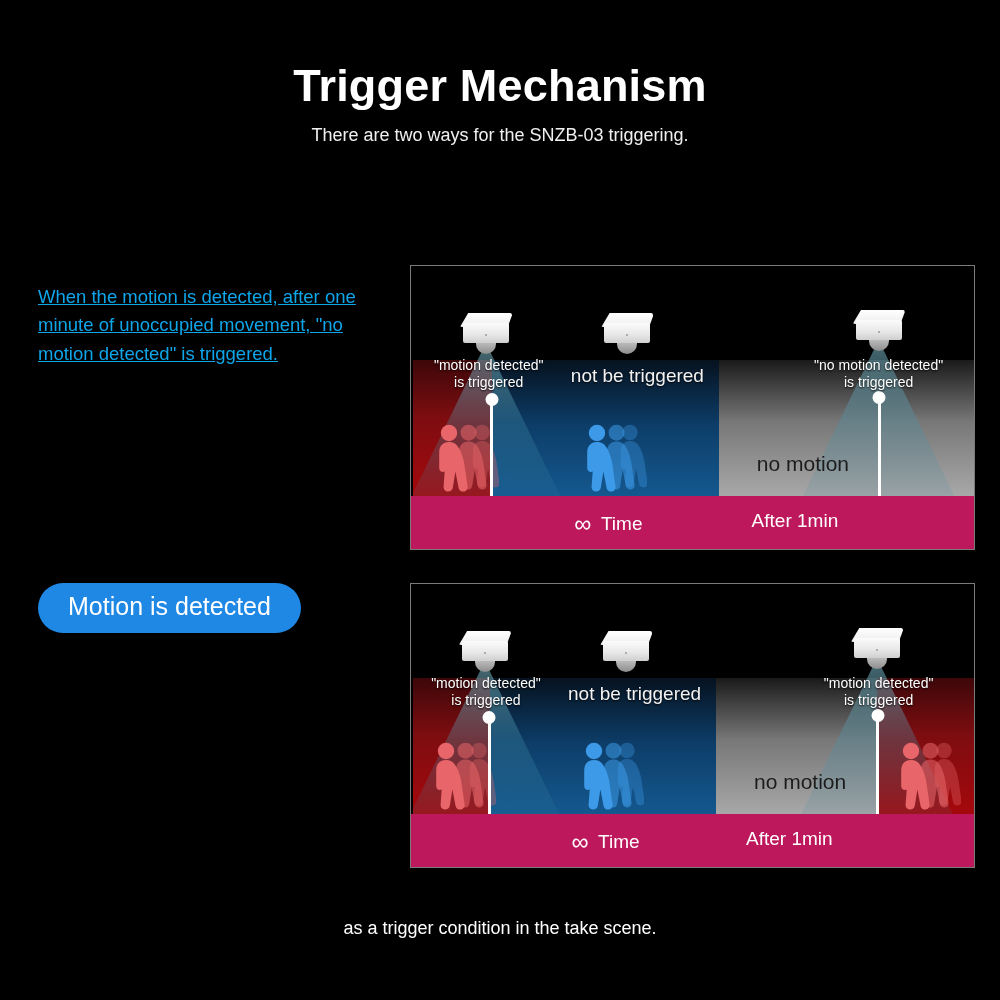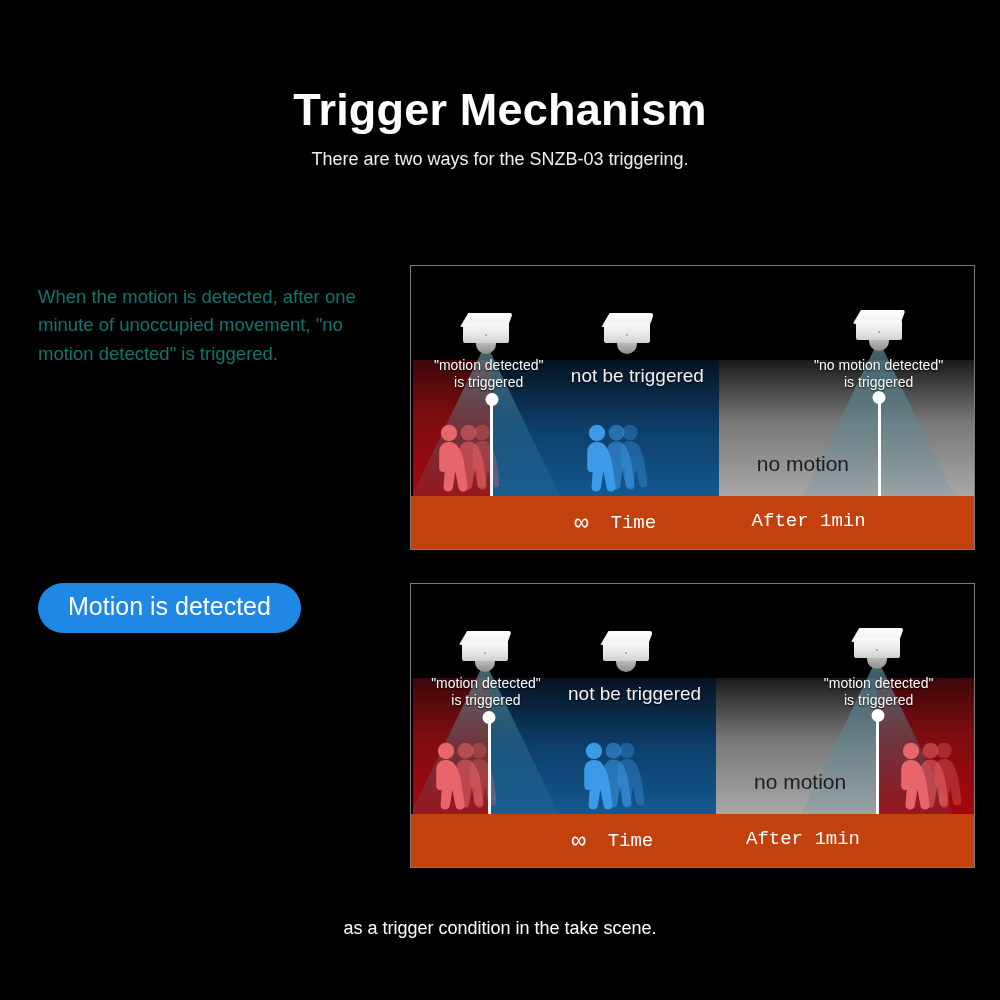--- a/index.html
+++ b/index.html
@@ -6,21 +6,21 @@
   * { box-sizing: border-box; margin: 0; padding: 0; }
   html, body {
     width: 1000px; height: 1000px;
     background: #000;
     font-family: "Liberation Sans", sans-serif;
     overflow: hidden;
   }
   .page { position: relative; width: 1000px; height: 1000px; background: #000; }
 
   
-  .header { text-align: center; padding-top: 86px; }
+  .header { text-align: center; padding-top: 62px; }
   .title {
     font-size: 45px; font-weight: bold; color: #ffffff;
     letter-spacing: 0.2px; line-height: 1.05;
   }
   .subtitle {
     margin-top: 16px; font-size: 18px; color: #f0f0f0; font-weight: 400;
   }
 
   
   .row { position: absolute; left: 0; width: 1000px; }
@@ -35,24 +35,25 @@
     color: #ffffff;
     border-radius: 28px;
     font-size: 25px;
     padding: 9px 26px 11px 26px;
     white-space: nowrap;
     line-height: 1.18;
   }
   .badge.wide { padding-left: 30px; padding-right: 30px; }
   .desc {
     margin-top: 18px;
-    color: #0f766e;
+    color: #0ea5e9;
     font-size: 18.5px;
     line-height: 1.53;
     width: 345px;
+    text-decoration: underline;
   }
   .desc.r2 { width: 310px; }
 
   
   .panel {
     position: absolute;
     left: 410px; top: 0;
     width: 565px; height: 285px;
     border: 1px solid #7a7a7a;
     background: #000;
@@ -149,23 +150,22 @@
   }
 
   
   .walkers { position: absolute; }
   .walkers svg { display: block; }
 
   
   .timebar {
     position: absolute; left: 0; bottom: 0;
     width: 100%; height: 53px;
-    background: #c2410c;
+    background: #be185d;
     color: #ffffff;
-    font-family: Liberation Mono, monospace;
   }
   .timebar .t {
     position: absolute;
     font-size: 19px;
     white-space: nowrap;
   }
   .inf { font-size: 24px; vertical-align: -2px; letter-spacing: -1px; }
 
   
   .footer {

